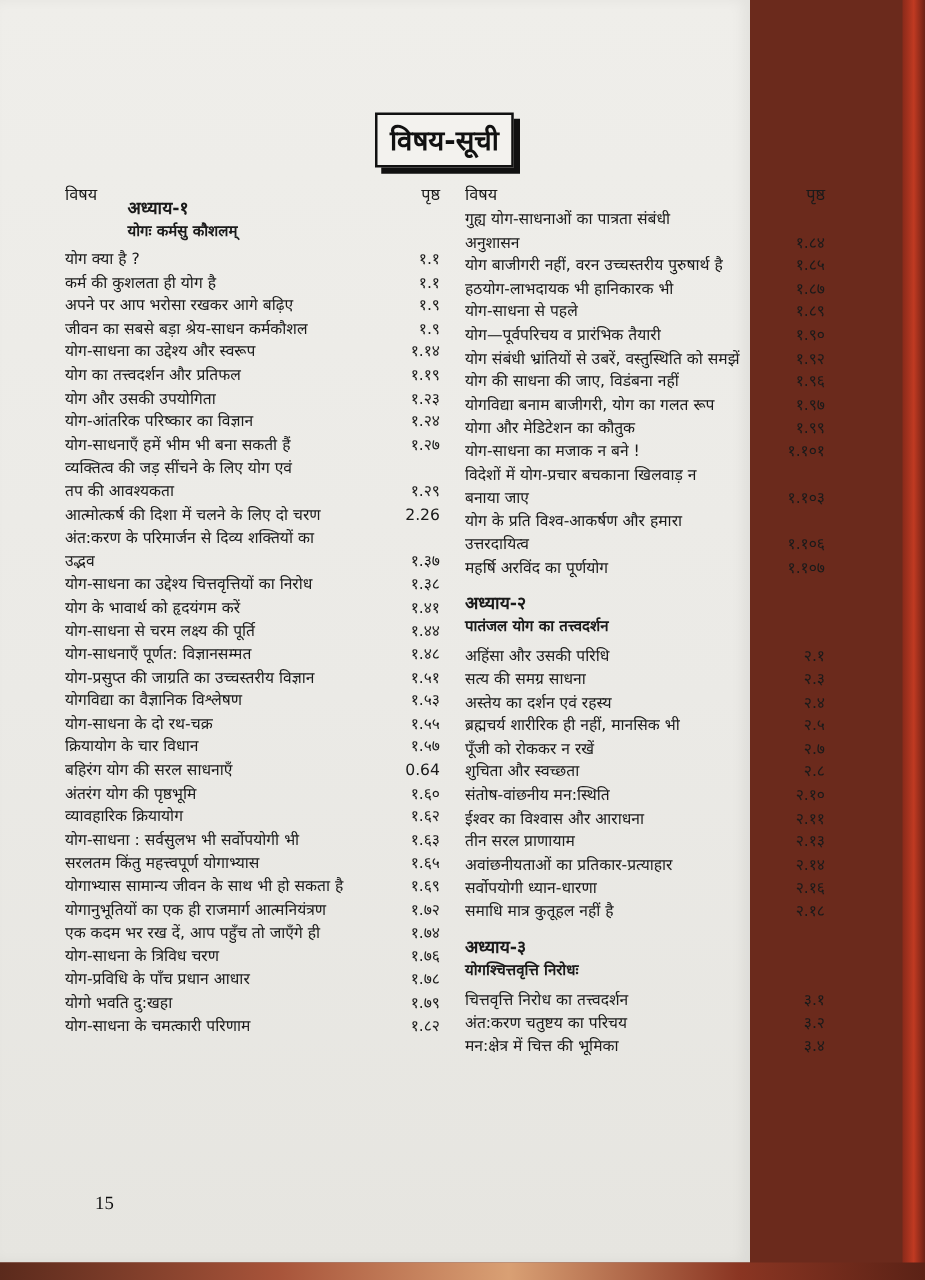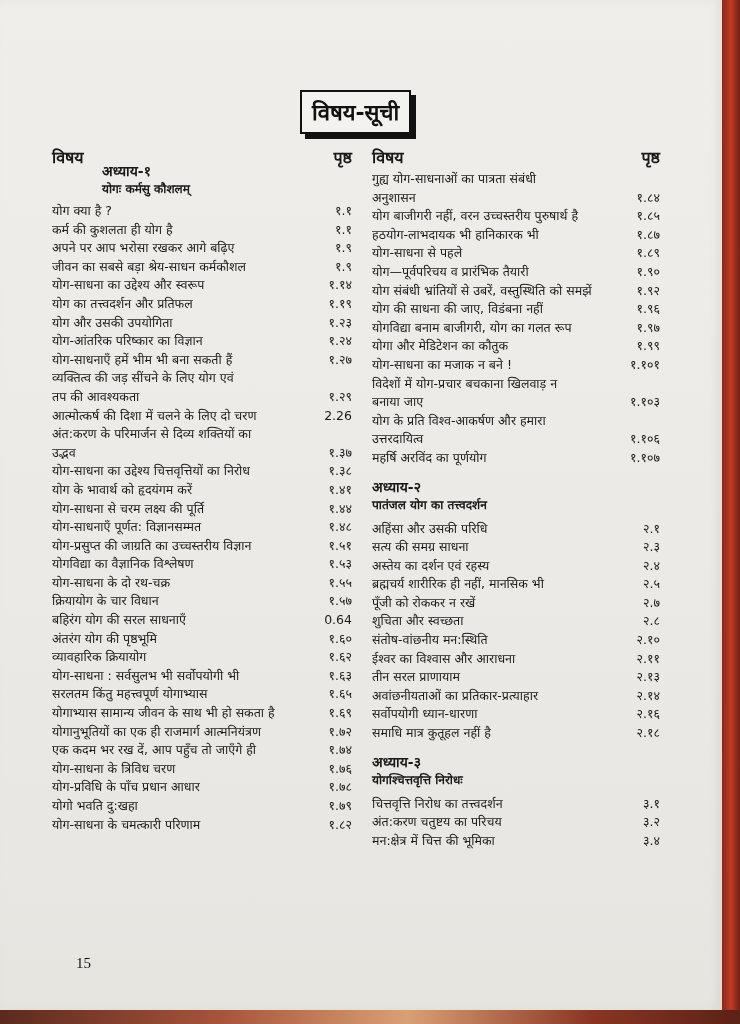--- a/index.html
+++ b/index.html
@@ -3,21 +3,21 @@
 <meta charset="utf-8">
 <style>
   html, body { margin: 0; padding: 0; }
   body {
     width: 740px; height: 1024px; overflow: hidden;
     background: #6b2a1c;
     font-family: "DejaVu Sans", sans-serif;
   }
   .page {
     position: absolute; left: 0; top: 0;
-    width: 722px; height: 1010px;
+    width: 600px; height: 1010px;
     background: linear-gradient(180deg, #efeeea 0%, #ebeae6 55%, #e6e5e0 100%);
     box-shadow: inset -6px 0 10px rgba(0,0,0,0.05);
   }
   .edge-right {
     position: absolute; right: 0; top: 0; width: 18px; height: 1024px;
     background: linear-gradient(90deg, #8a2a1a, #c03a22 50%, #6e2216);
   }
   .edge-bottom {
     position: absolute; left: 0; bottom: 0; width: 740px; height: 14px;
     background: linear-gradient(90deg, #5b2a1c, #a8543a 30%, #d9a074 55%, #8a3522 80%, #5b2216);
@@ -25,21 +25,21 @@
   .title-box {
     position: absolute; left: 300px; top: 90px;
     border: 2px solid #111; padding: 4px 10px 6px 10px;
     box-shadow: 5px 5px 0 #111;
     background: #f3f2ee;
     font-size: 22px; font-weight: bold; color: #111;
   }
   .col { position: absolute; top: 146px; color: #1a1a1a; }
   .col.left  { left: 52px;  width: 300px; }
   .col.right { left: 372px; width: 288px; }
-  .hdr { display: flex; justify-content: space-between; font-size: 16px; font-weight: bold; margin-bottom: 2px; }
+  .hdr { display: flex; justify-content: space-between; font-size: 13px; font-weight: normal; margin-bottom: 2px; }
   .chap { font-weight: bold; line-height: 18px; }
   .chap .num { font-size: 14px; }
   .chap .name { font-size: 12px; }
   .chap.left-chap { margin: 0 0 4px 50px; }
   .chap.spaced { margin-top: 10px; margin-bottom: 6px; }
   .entry { display: flex; justify-content: space-between; align-items: flex-end; font-size: 12.5px; line-height: 18.6px; }
   .entry .t { white-space: nowrap; }
   .entry .p { white-space: nowrap; padding-left: 6px; }
   .pageno {
     position: absolute; left: 76px; top: 955px;

